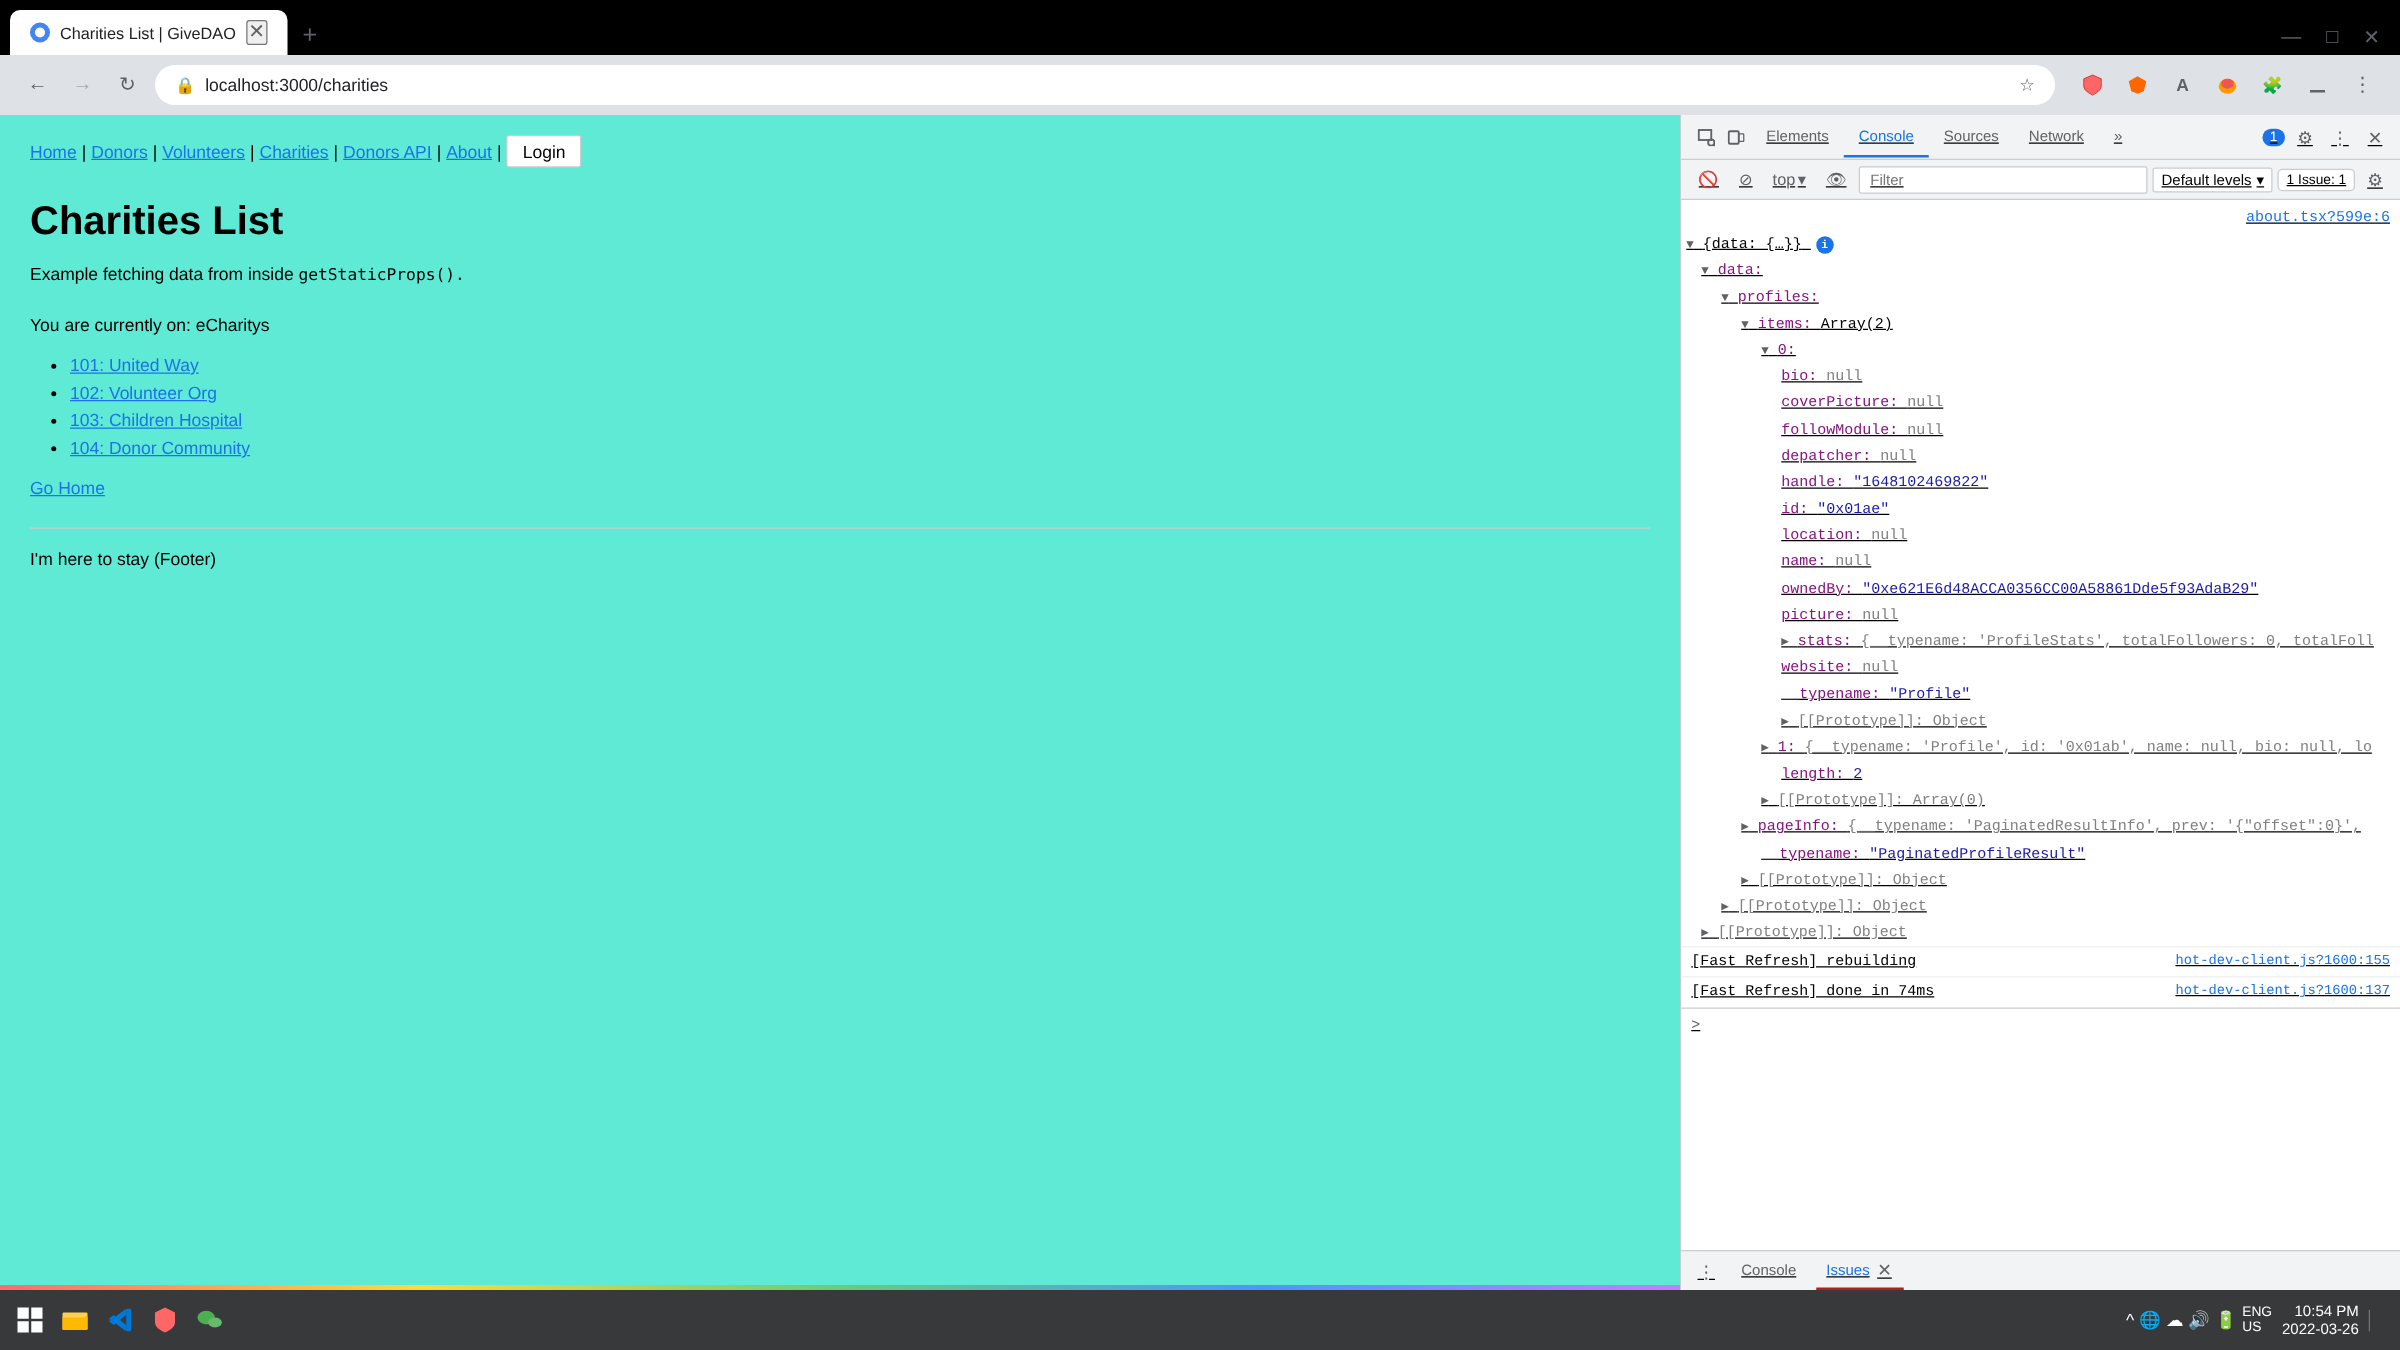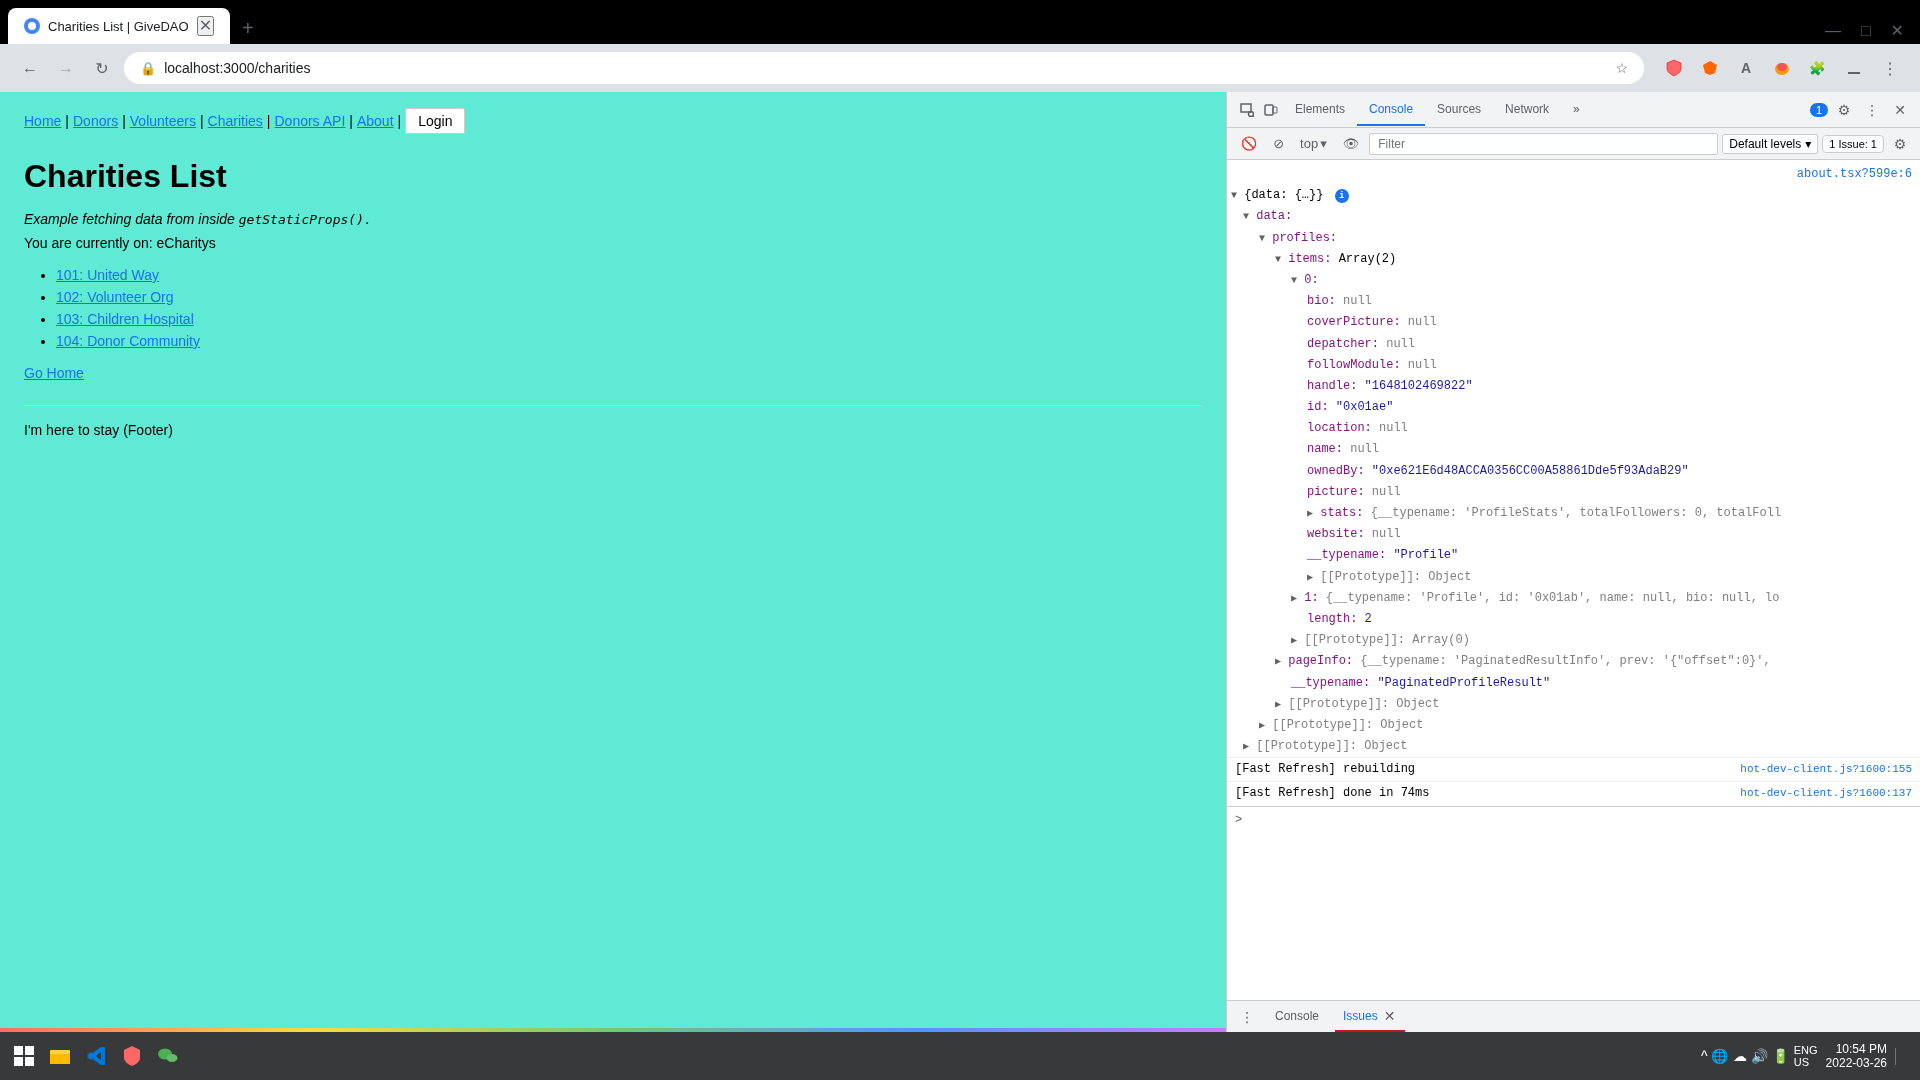--- a/index.html
+++ b/index.html
@@ -30,32 +30,32 @@
     
     .main-area { display: flex; flex: 1; overflow: hidden; }
 
     
     .page-content { flex: 1; padding: 16px 24px; overflow-y: auto; background: #5eead4; position: relative; }
     .page-nav { display: flex; align-items: center; gap: 4px; font-size: 14px; margin-bottom: 24px; flex-wrap: wrap; }
     .page-nav a { color: #1a73e8; text-decoration: underline; cursor: pointer; }
     .page-nav span { color: #000; }
     .login-btn { border: 1px solid #ccc; background: #fff; padding: 4px 12px; cursor: pointer; font-size: 14px; border-radius: 2px; }
     .page-title { font-size: 32px; font-weight: bold; color: #000; margin-bottom: 16px; }
-    .page-desc { font-size: 14px; color: #000; margin-bottom: 8px; font-style: italic; }
+    .page-desc { font-size: 14px; color: #000; margin-bottom: 24px; }
     .page-desc code { font-family: monospace; font-size: 13px; }
     .current-page { font-size: 14px; color: #000; margin-bottom: 16px; }
     .charity-list { margin-left: 32px; margin-bottom: 16px; }
     .charity-list li { margin-bottom: 6px; }
     .charity-list li a { color: #1a73e8; text-decoration: underline; cursor: pointer; font-size: 14px; }
     .go-home-link { color: #1a73e8; text-decoration: underline; cursor: pointer; font-size: 14px; display: block; margin-bottom: 24px; }
     .divider { border: none; border-top: 1px solid #ccc; margin-bottom: 16px; }
     .footer-text { font-size: 14px; color: #000; }
 
     
-    .devtools { width: 694px; background: #fff; border-left: 1px solid #ccc; display: flex; flex-direction: column; }
+    .devtools { width: 576px; background: #fff; border-left: 1px solid #ccc; display: flex; flex-direction: column; text-decoration: underline; }
     .devtools-tabs { display: flex; align-items: center; background: #f1f3f4; border-bottom: 1px solid #ccc; padding: 0 8px; height: 36px; }
     .devtools-tab { padding: 8px 12px; font-size: 12px; color: #5f6368; cursor: pointer; border-bottom: 2px solid transparent; white-space: nowrap; }
     .devtools-tab.active { color: #1a73e8; border-bottom-color: #1a73e8; }
     .devtools-icon-btn { background: none; border: none; cursor: pointer; color: #5f6368; font-size: 14px; padding: 4px; border-radius: 2px; width: 24px; height: 24px; display: flex; align-items: center; justify-content: center; }
 
     .devtools-toolbar { display: flex; align-items: center; background: #f1f3f4; border-bottom: 1px solid #ccc; padding: 4px 8px; gap: 4px; height: 32px; }
     .devtools-toolbar-btn { background: none; border: none; cursor: pointer; color: #5f6368; font-size: 13px; padding: 2px 6px; border-radius: 2px; display: flex; align-items: center; gap: 2px; }
     .filter-input { flex: 1; border: 1px solid #ccc; padding: 2px 8px; font-size: 12px; border-radius: 2px; height: 22px; background: #fff; }
     .default-levels { border: 1px solid #ccc; background: #fff; font-size: 12px; padding: 2px 6px; border-radius: 2px; cursor: pointer; display: flex; align-items: center; gap: 4px; }
 
@@ -286,24 +286,24 @@
           <span class="tree-expand">▼</span>
           <span class="c-purple"> 0:</span>
         </div>
         <div class="tree-item indent-5">
           <span class="c-purple">bio: </span><span class="c-null">null</span>
         </div>
         <div class="tree-item indent-5">
           <span class="c-purple">coverPicture: </span><span class="c-null">null</span>
         </div>
         <div class="tree-item indent-5">
+          <span class="c-purple">followModule: </span><span class="c-null">null</span>
+        </div>
+        <div class="tree-item indent-5">
           <span class="c-purple">depatcher: </span><span class="c-null">null</span>
-        </div>
-        <div class="tree-item indent-5">
-          <span class="c-purple">followModule: </span><span class="c-null">null</span>
         </div>
         <div class="tree-item indent-5">
           <span class="c-purple">handle: </span><span class="c-str">"1648102469822"</span>
         </div>
         <div class="tree-item indent-5">
           <span class="c-purple">id: </span><span class="c-str">"0x01ae"</span>
         </div>
         <div class="tree-item indent-5">
           <span class="c-purple">location: </span><span class="c-null">null</span>
         </div>

